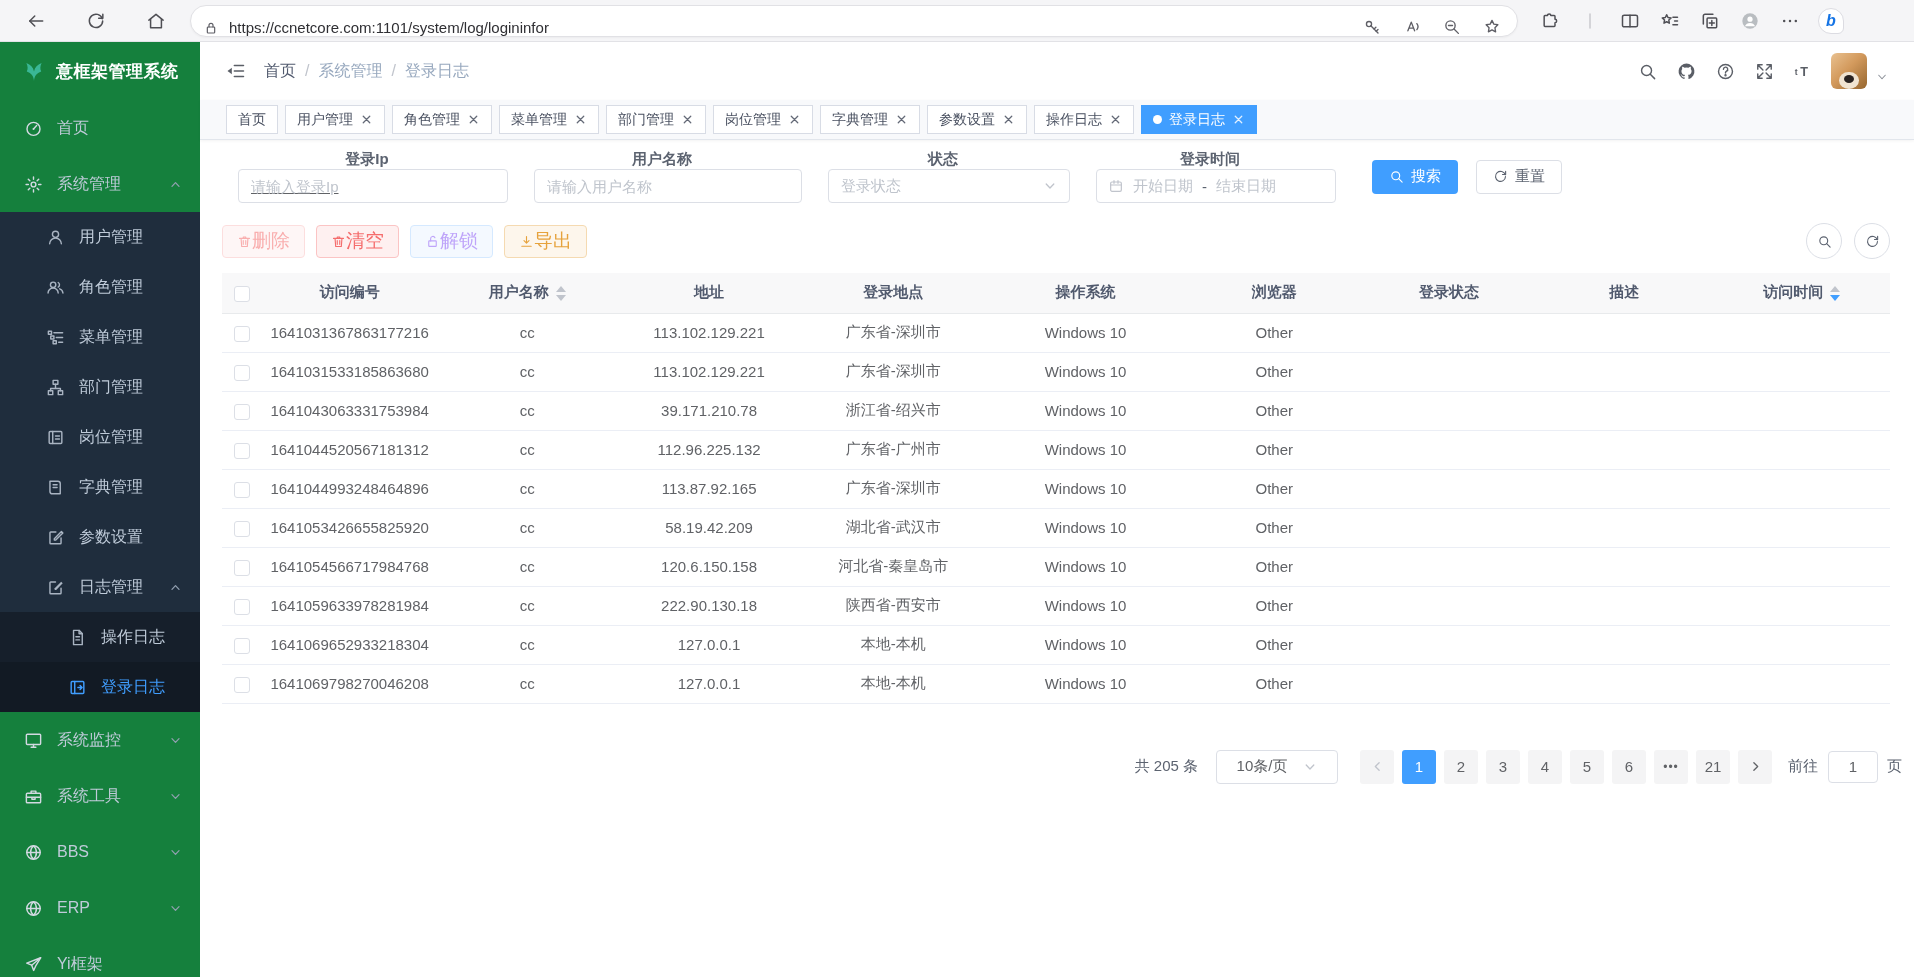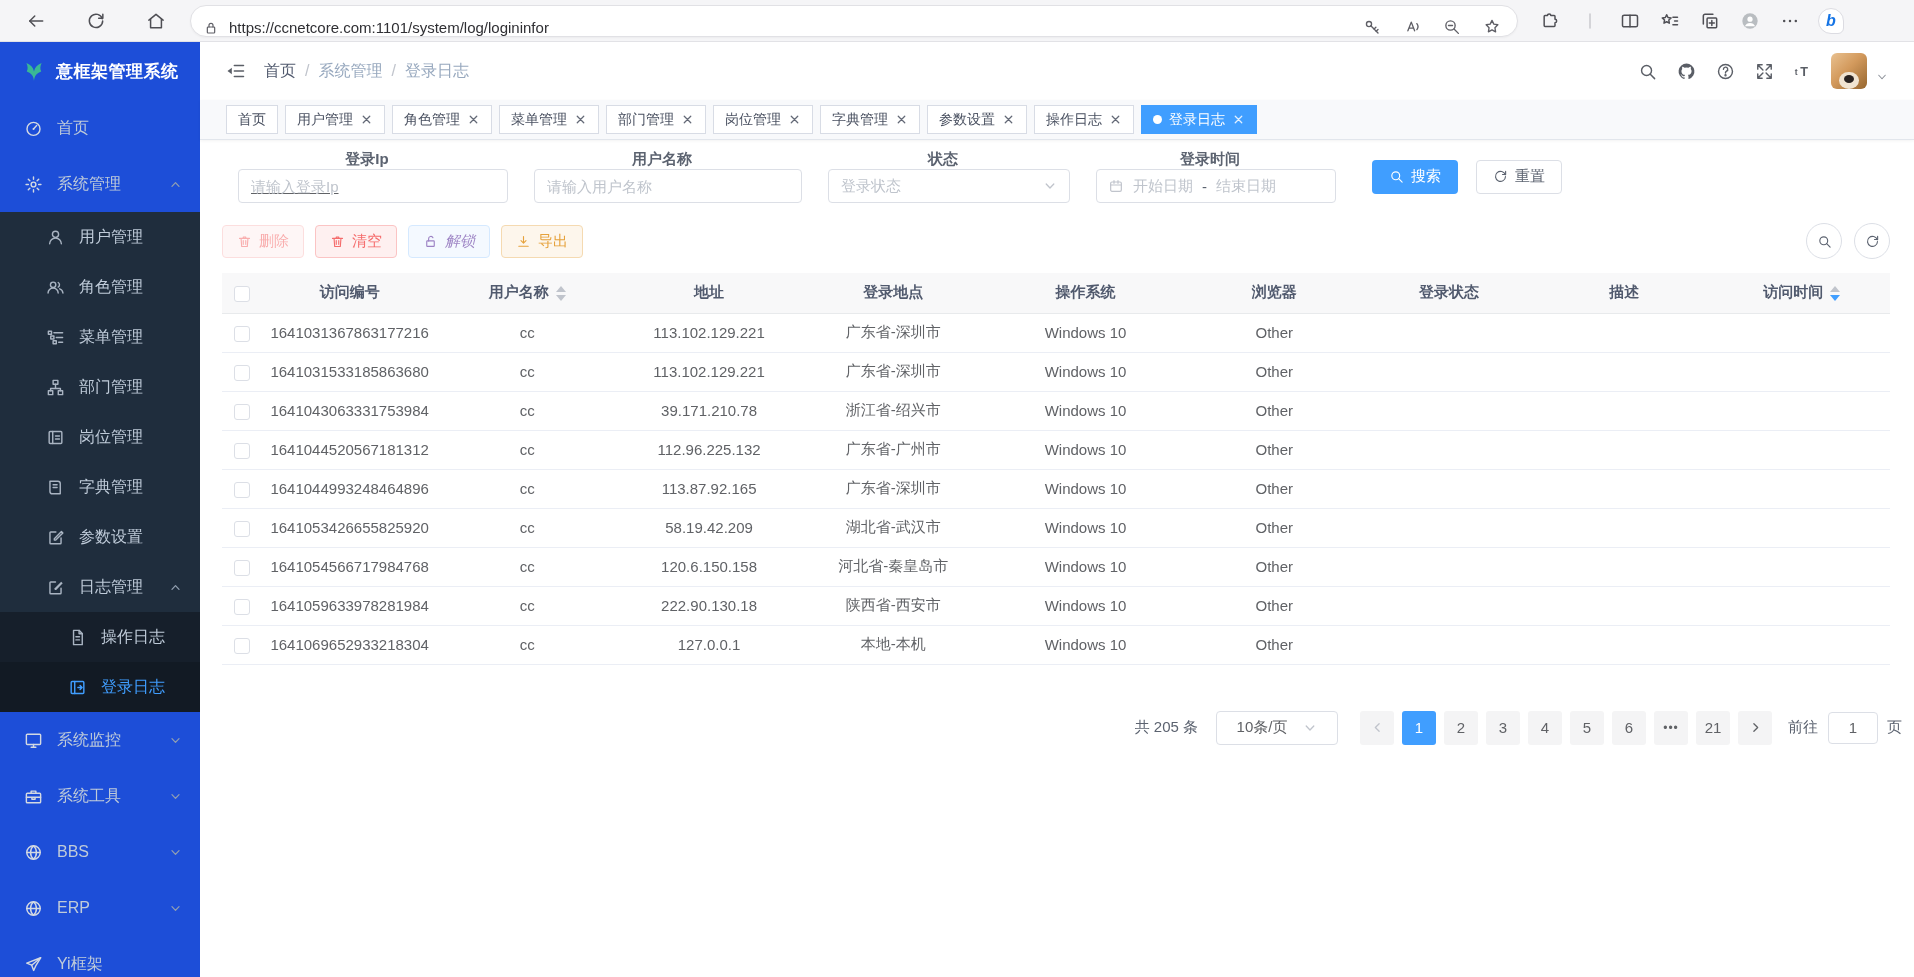--- a/index.html
+++ b/index.html
@@ -19,21 +19,21 @@
   .url-pill { margin-left:24px; width:1328px; height:32px; background:#fff; border:1px solid #e1e1e5; border-radius:16px; display:flex; align-items:flex-end; padding:0 12px; box-shadow:0 1px 2px rgba(0,0,0,.04); }
   .url-pill .lock { width:16px; height:16px; color:#5f5f66; }
   .url-text { flex:1; margin-left:10px; font-size:15px; color:#2f2f33; white-space:nowrap; overflow:hidden; }
   .pill-actions { display:flex; align-items:center; gap:22px; margin-right:4px; }
   .pill-actions .icon { width:18px; height:18px; color:#5f5f66; cursor:pointer; }
   .chrome-actions { display:flex; align-items:center; gap:20px; margin-left:22px; }
   .copilot { width:26px; height:26px; margin-left:18px; border-radius:50% 50% 6px 50%; background:#fff; border:1px solid #dcdce2; display:flex; align-items:center; justify-content:center; font-weight:bold; font-style:italic; font-size:16px; color:#1574e5; cursor:pointer; }
 
   
   .app { display:flex; height:935px; }
-  .sidebar { width:200px; flex-shrink:0; background:#1d4ed8; overflow:hidden; }
+  .sidebar { width:200px; flex-shrink:0; background:#15803d; overflow:hidden; }
   .logo { height:58px; display:flex; align-items:center; gap:10px; padding-left:22px; }
   .logo .icon { width:24px; height:24px; }
   .logo-text { color:#fff; font-size:17px; font-weight:bold; letter-spacing:.5px; }
   .menu { list-style:none; margin:0; padding:0; }
   .menu-item { display:flex; align-items:center; color:#bfcbd9; font-size:16px; cursor:pointer; }
   .menu-item.lvl1 { height:56px; padding:0 18px 0 24px; }
   .menu-item.lvl2 { height:50px; padding:0 18px 0 46px; background:#1f2d3d; }
   .menu-item.lvl3 { height:50px; padding:0 18px 0 68px; background:#161f2b; }
   .menu-item.active { color:#409EFF; background:#121a24; }
   .mi-icon { width:19px; height:19px; margin-right:14px; color:#a9b4c2; flex-shrink:0; }
@@ -82,24 +82,24 @@
   .select .caret, .psize .caret { width:14px; height:14px; color:#c0c4cc; }
   .daterange { width:240px; height:34px; border:1px solid #dcdfe6; border-radius:4px; display:flex; align-items:center; gap:9px; padding:0 11px; background:#fff; cursor:pointer; }
   .daterange .cal { width:16px; height:16px; color:#c0c4cc; flex-shrink:0; }
   .dr-sep { color:#5c6370; font-size:15px; }
   .btn { height:34px; border-radius:4px; font-size:15px; display:inline-flex; align-items:center; gap:7px; padding:0 16px; border:1px solid transparent; cursor:pointer; font-family:inherit; }
   .btn .icon { width:15px; height:15px; }
   .btn-primary { background:#409EFF; color:#fff; margin-left:6px; }
   .btn-plain { background:#fff; border-color:#dcdfe6; color:#5c6370; margin-left:18px; }
 
   .toolbar { display:flex; align-items:center; margin-top:20px; gap:11px; }
-  .tbtn { height:33px; border-radius:4px; font-size:15px; display:inline-flex; align-items:center; gap:7px; padding:0 14px; border:1px solid; cursor:pointer; font-family:inherit; background:#fff; }
+  .tbtn { height:33px; border-radius:4px; font-size:19px; display:inline-flex; align-items:center; gap:0; padding:0 14px; border:1px solid; cursor:pointer; font-family:inherit; background:#fff; }
   .tbtn .icon { width:15px; height:15px; }
   .tbtn.danger  { color:#f56c6c; background:#fef0f0; border-color:#fbc4c4; }
-  .tbtn.primary { color:#4c1d95; background:#ecf5ff; border-color:#b3d8ff;font-style:italic; }
+  .tbtn.primary { color:#8b5cf6; background:#ecf5ff; border-color:#b3d8ff; }
   .tbtn.warning { color:#e6a23c; background:#fdf6ec; border-color:#f5dab1; }
   .tbtn.disabled { opacity:.55; cursor:not-allowed; }
   .toolbar-right { margin-left:auto; display:flex; gap:12px; }
   .circle-btn { width:36px; height:36px; border-radius:50%; border:1px solid #dcdfe6; background:#fff; display:flex; align-items:center; justify-content:center; color:#5c6370; cursor:pointer; }
   .circle-btn .icon { width:15px; height:15px; }
 
   
   table.grid { width:100%; border-collapse:collapse; margin-top:14px; table-layout:fixed; }
   .grid thead th { height:40px; background:#f8f8f9; color:#515a6e; font-size:15px; font-weight:700; text-align:center; border-bottom:1px solid #e8eaec; padding:0 4px; white-space:nowrap; }
   .grid tbody td { height:39px; border-bottom:1px solid #ebeef5; color:#606266; font-size:15px; text-align:center; padding:0 4px; white-space:nowrap; overflow:hidden; }
@@ -871,20 +871,32 @@
               <td>1641069652933218304</td>
               <td>cc</td>
               <td>127.0.0.1</td>
               <td>本地-本机</td>
               <td>Windows 10</td>
               <td>Other</td>
               <td></td>
               <td></td>
               <td></td>
             </tr>
+            <tr>
+              <td><span class="cb"></span></td>
+              <td>1641069798270046208</td>
+              <td>cc</td>
+              <td>127.0.0.1</td>
+              <td>本地-本机</td>
+              <td>Windows 10</td>
+              <td>Other</td>
+              <td></td>
+              <td></td>
+              <td></td>
+            </tr>
         </tbody>
       </table>
 
       <div class="pagination">
         <span class="total">共 205 条</span>
         <div class="psize">
           <span>10条/页</span>
           <span class="icon caret">
               <svg viewBox="0 0 24 24" fill="none" stroke="currentColor" stroke-width="1.8" stroke-linecap="round" stroke-linejoin="round" style="width:100%;height:100%;display:block">
                 <path d="M5.5 8.5l6.5 7 6.5-7" stroke-width="2.2"></path>

